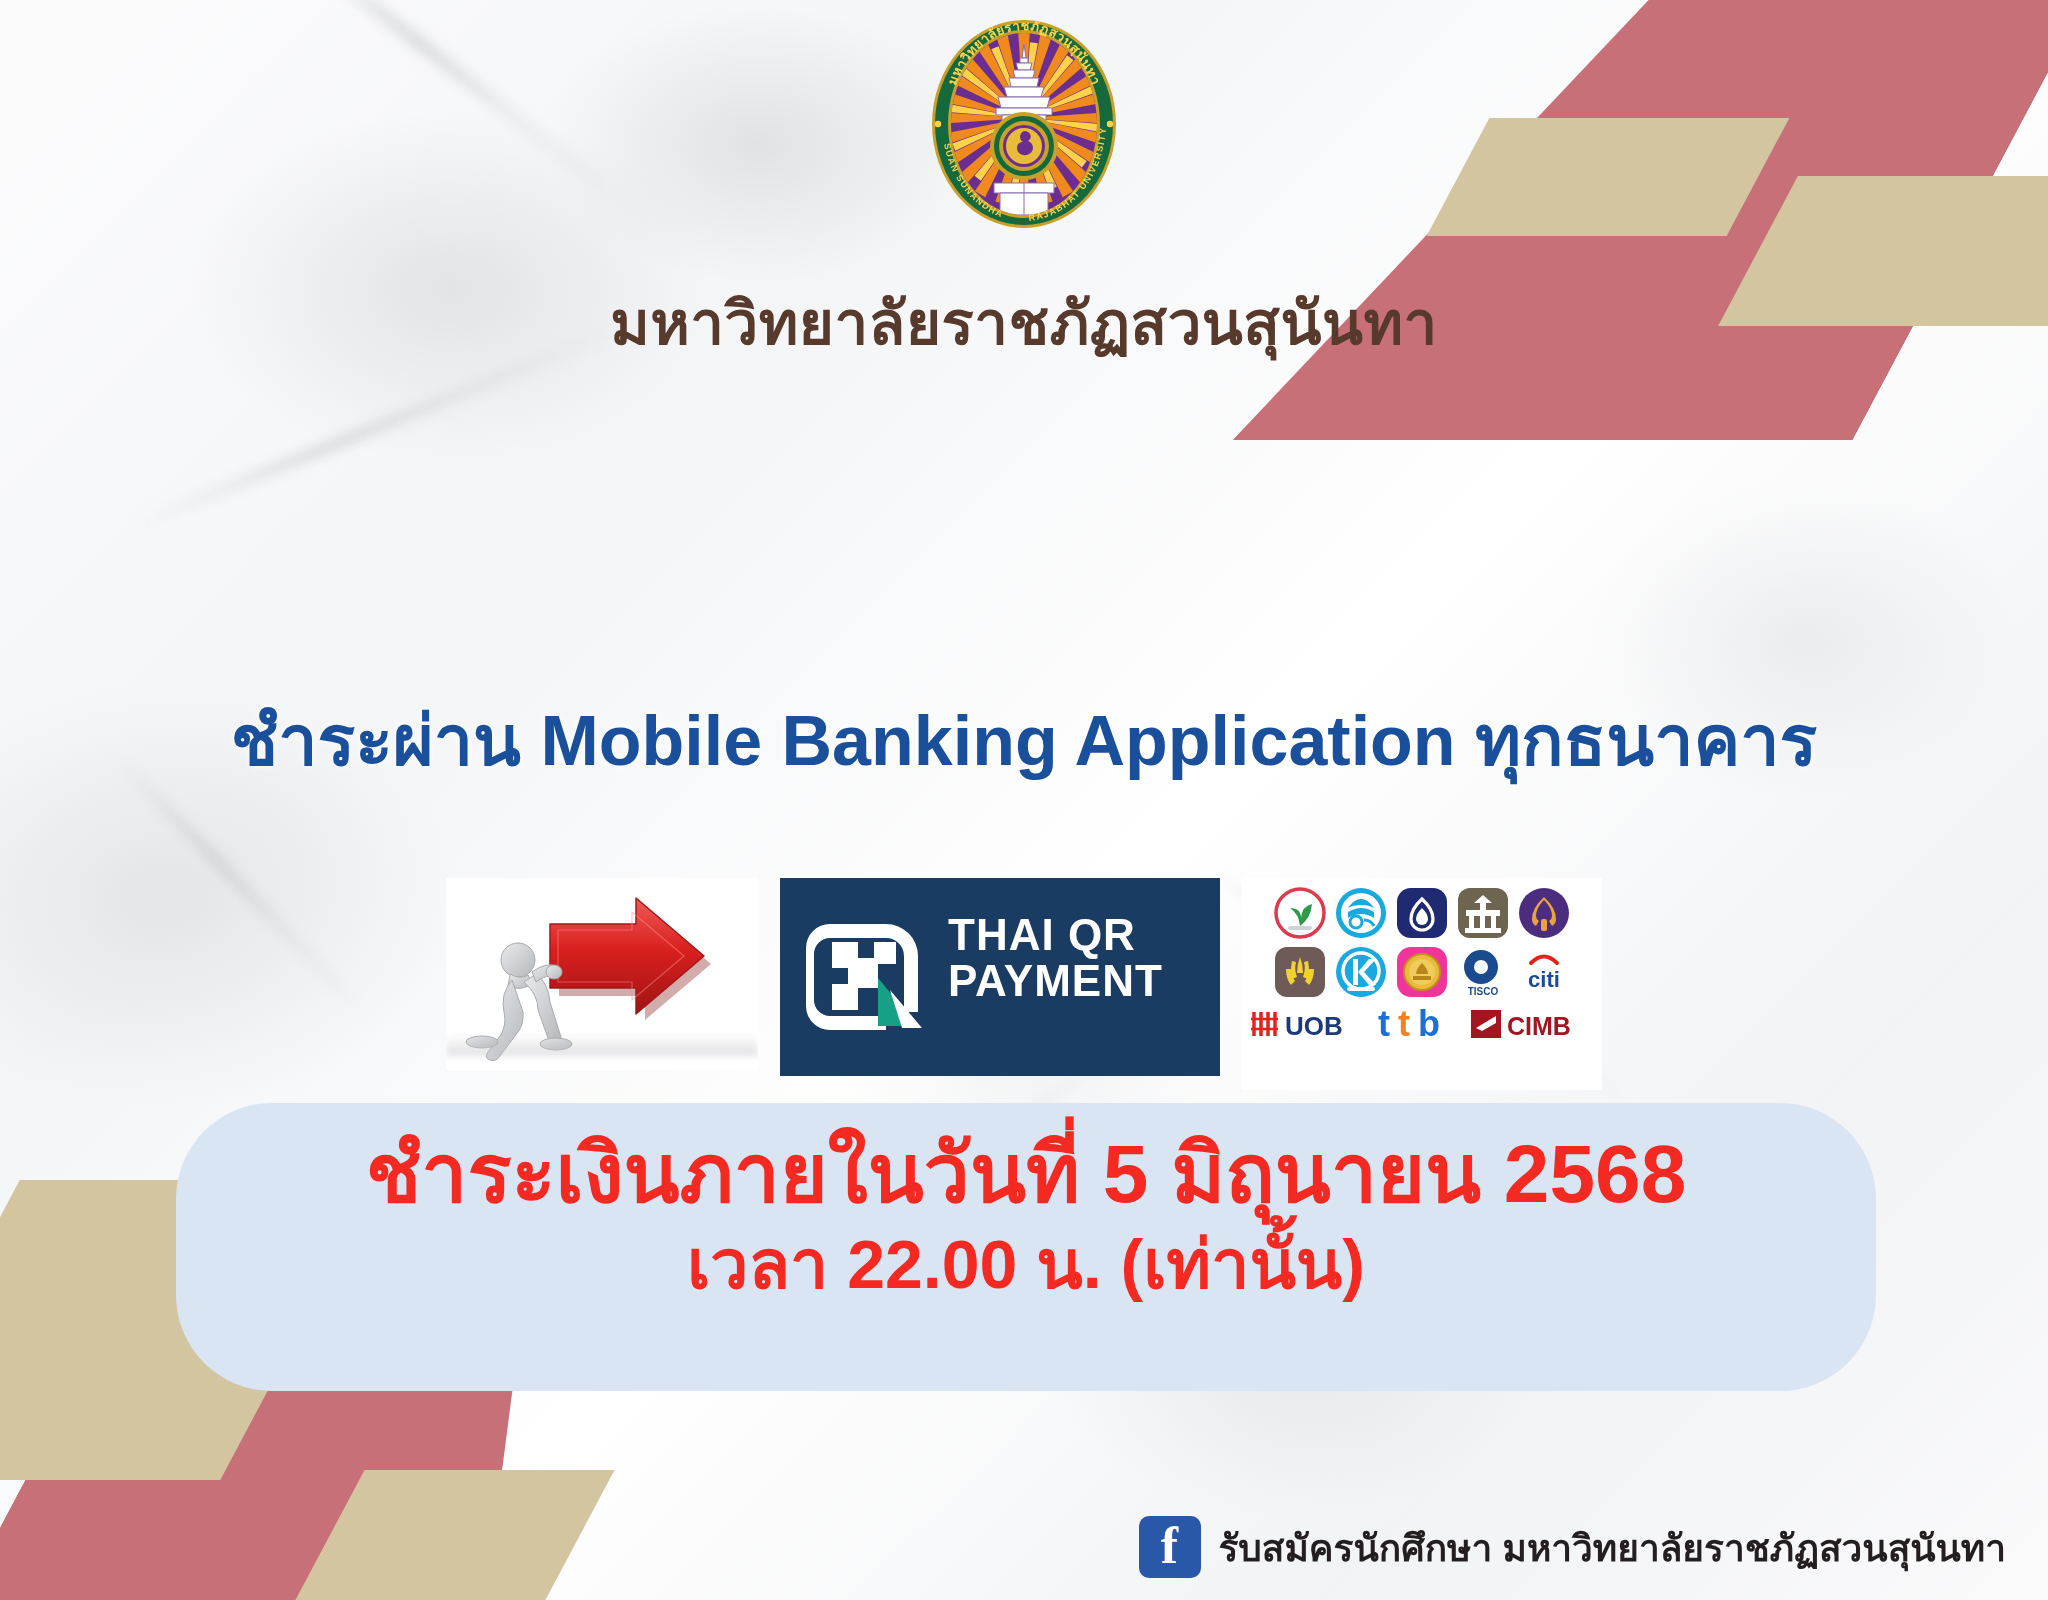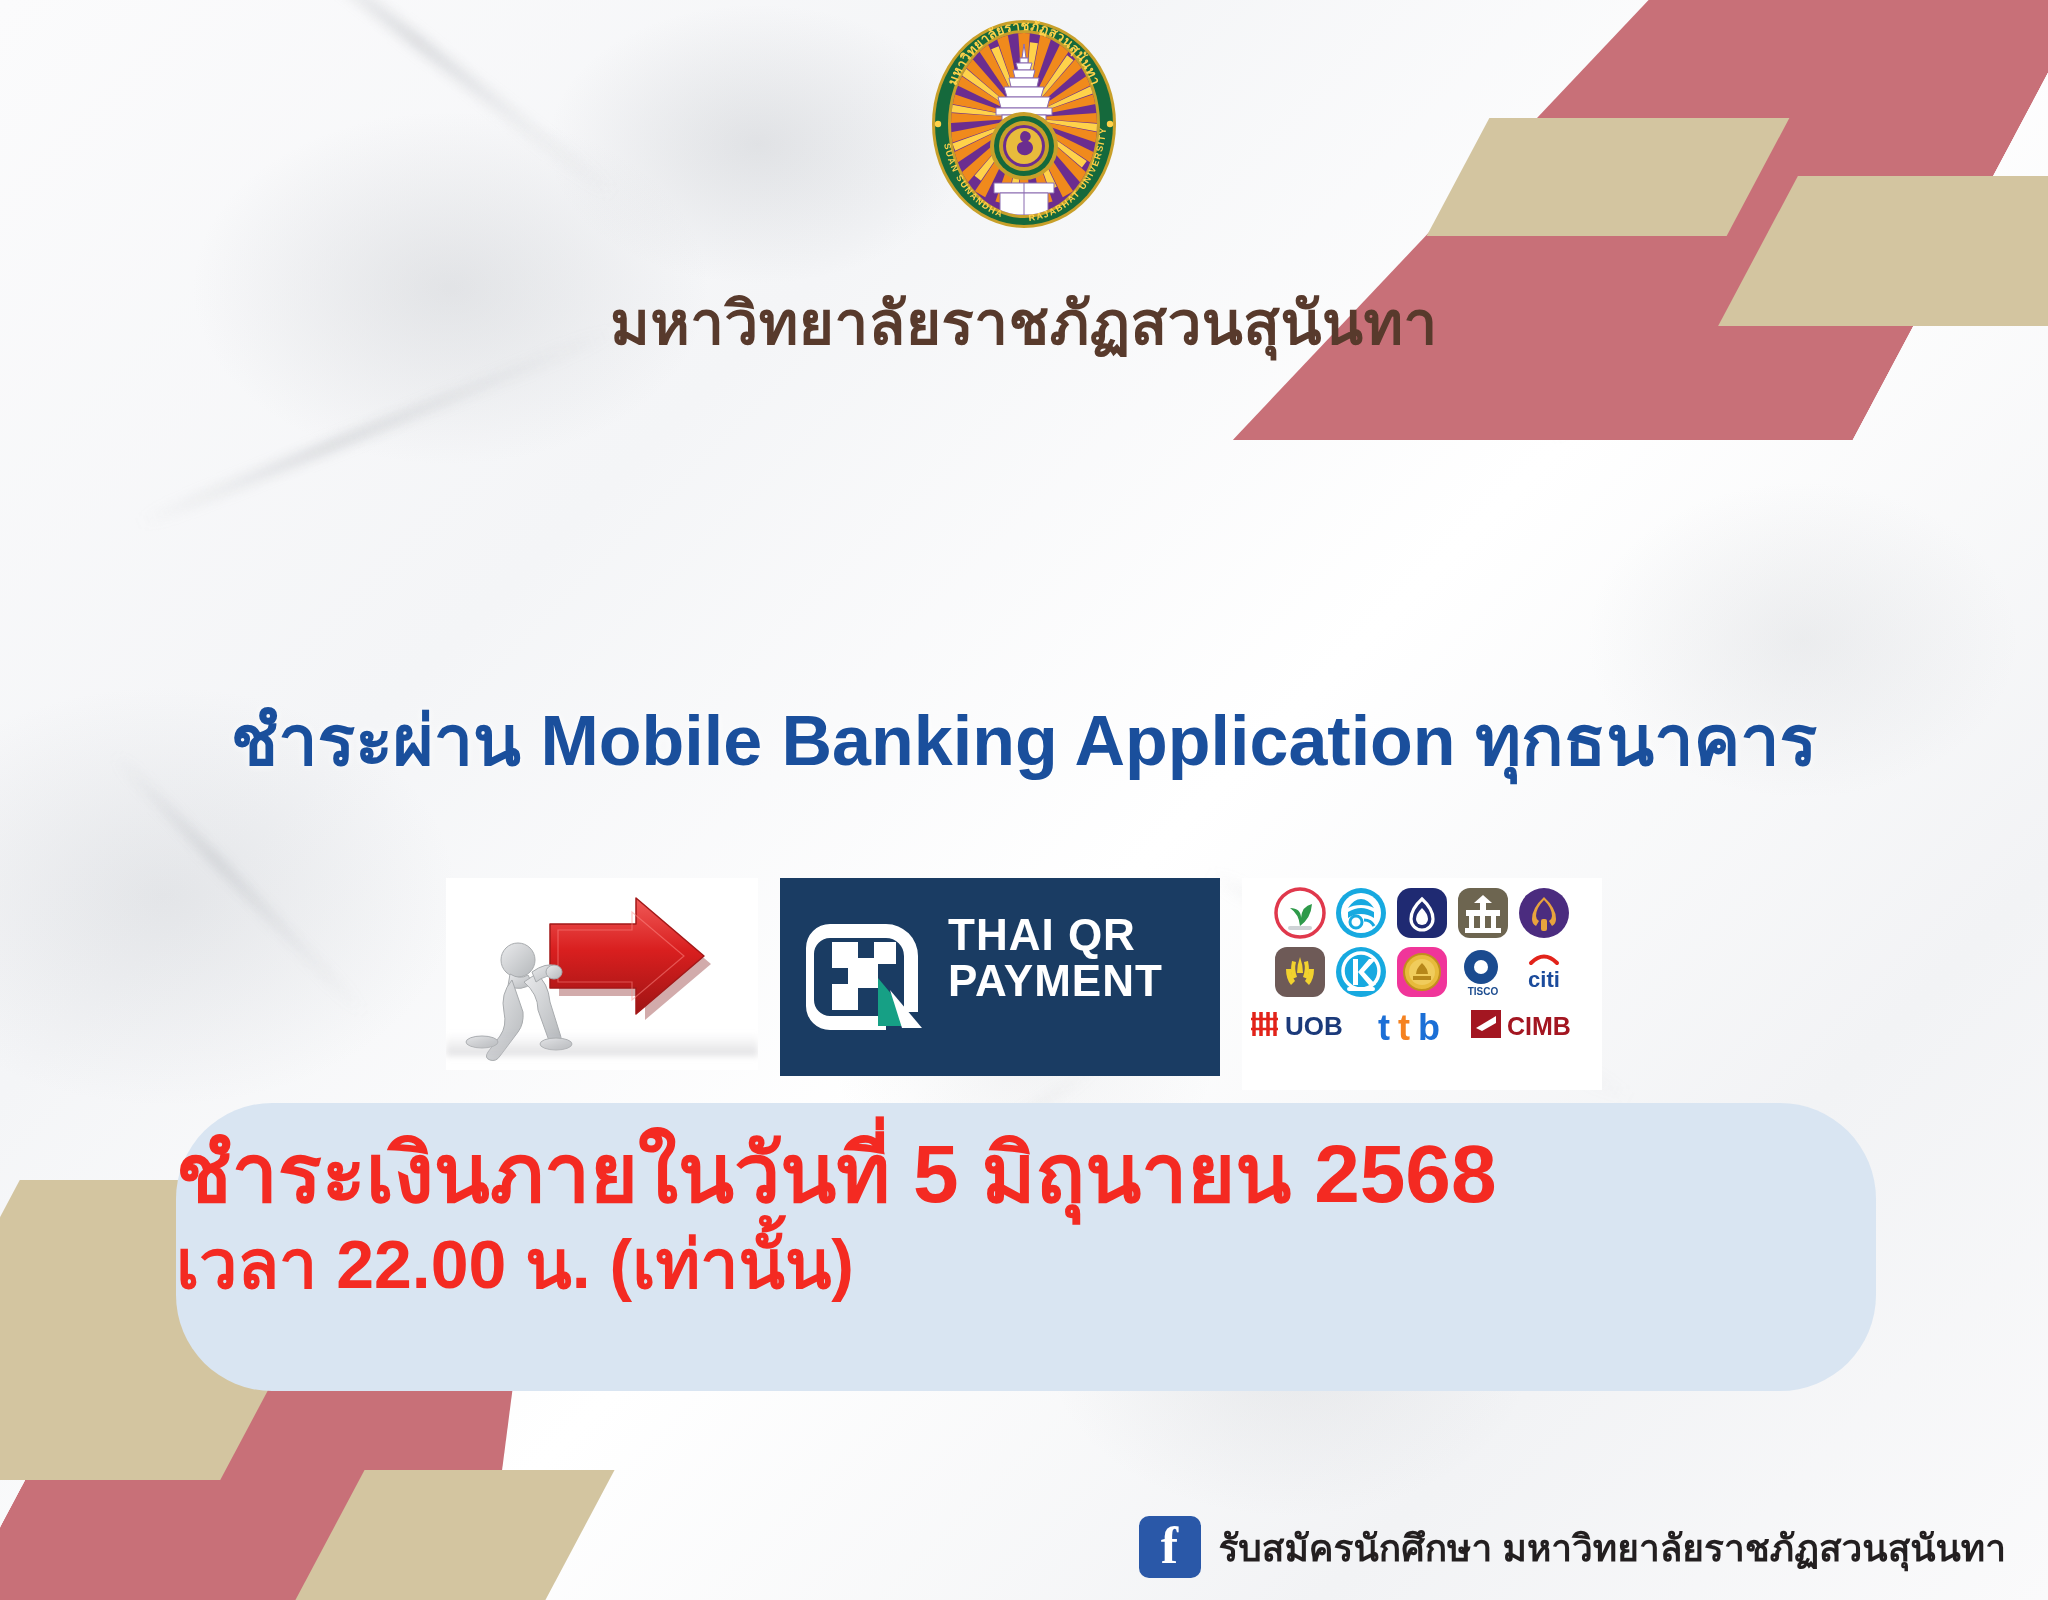--- a/index.html
+++ b/index.html
@@ -156,35 +156,35 @@
   #qr-text {
     position: absolute; left: 168px; top: 34px;
     color: #fff; font-weight: bold;
     font-size: 44px; line-height: 1.04; letter-spacing: 1px;
   }
 
   
   .bank-row { display: flex; align-items: center; justify-content: center; gap: 7px; }
   .bank-row + .bank-row { margin-top: 5px; }
   .bank { width: 54px; height: 54px; position: relative; flex: 0 0 auto; text-decoration: underline; }
-  .bank.wide { width: auto; height: 40px; display: flex; align-items: flex-start; }
+  .bank.wide { width: auto; height: 40px; display: flex; align-items: flex-end; }
 
   
   #deadline-panel {
     position: absolute;
     left: 176px; top: 1103px;
     width: 1700px; height: 288px;
     background: #d9e5f2;
     border-radius: 96px;
   }
   #deadline-text {
     position: absolute;
     left: 176px; top: 1128px;
     width: 1700px;
-    text-align: left;
+    text-align: center;
     color: #f42a22;
     font-weight: bold;
     line-height: 1.12;
   }
   #deadline-text .d1 { display: block; font-size: 82px; }
   #deadline-text .d2 { display: block; font-size: 68px; margin-top: 6px; }
 
   
   #footer {
     position: absolute;

